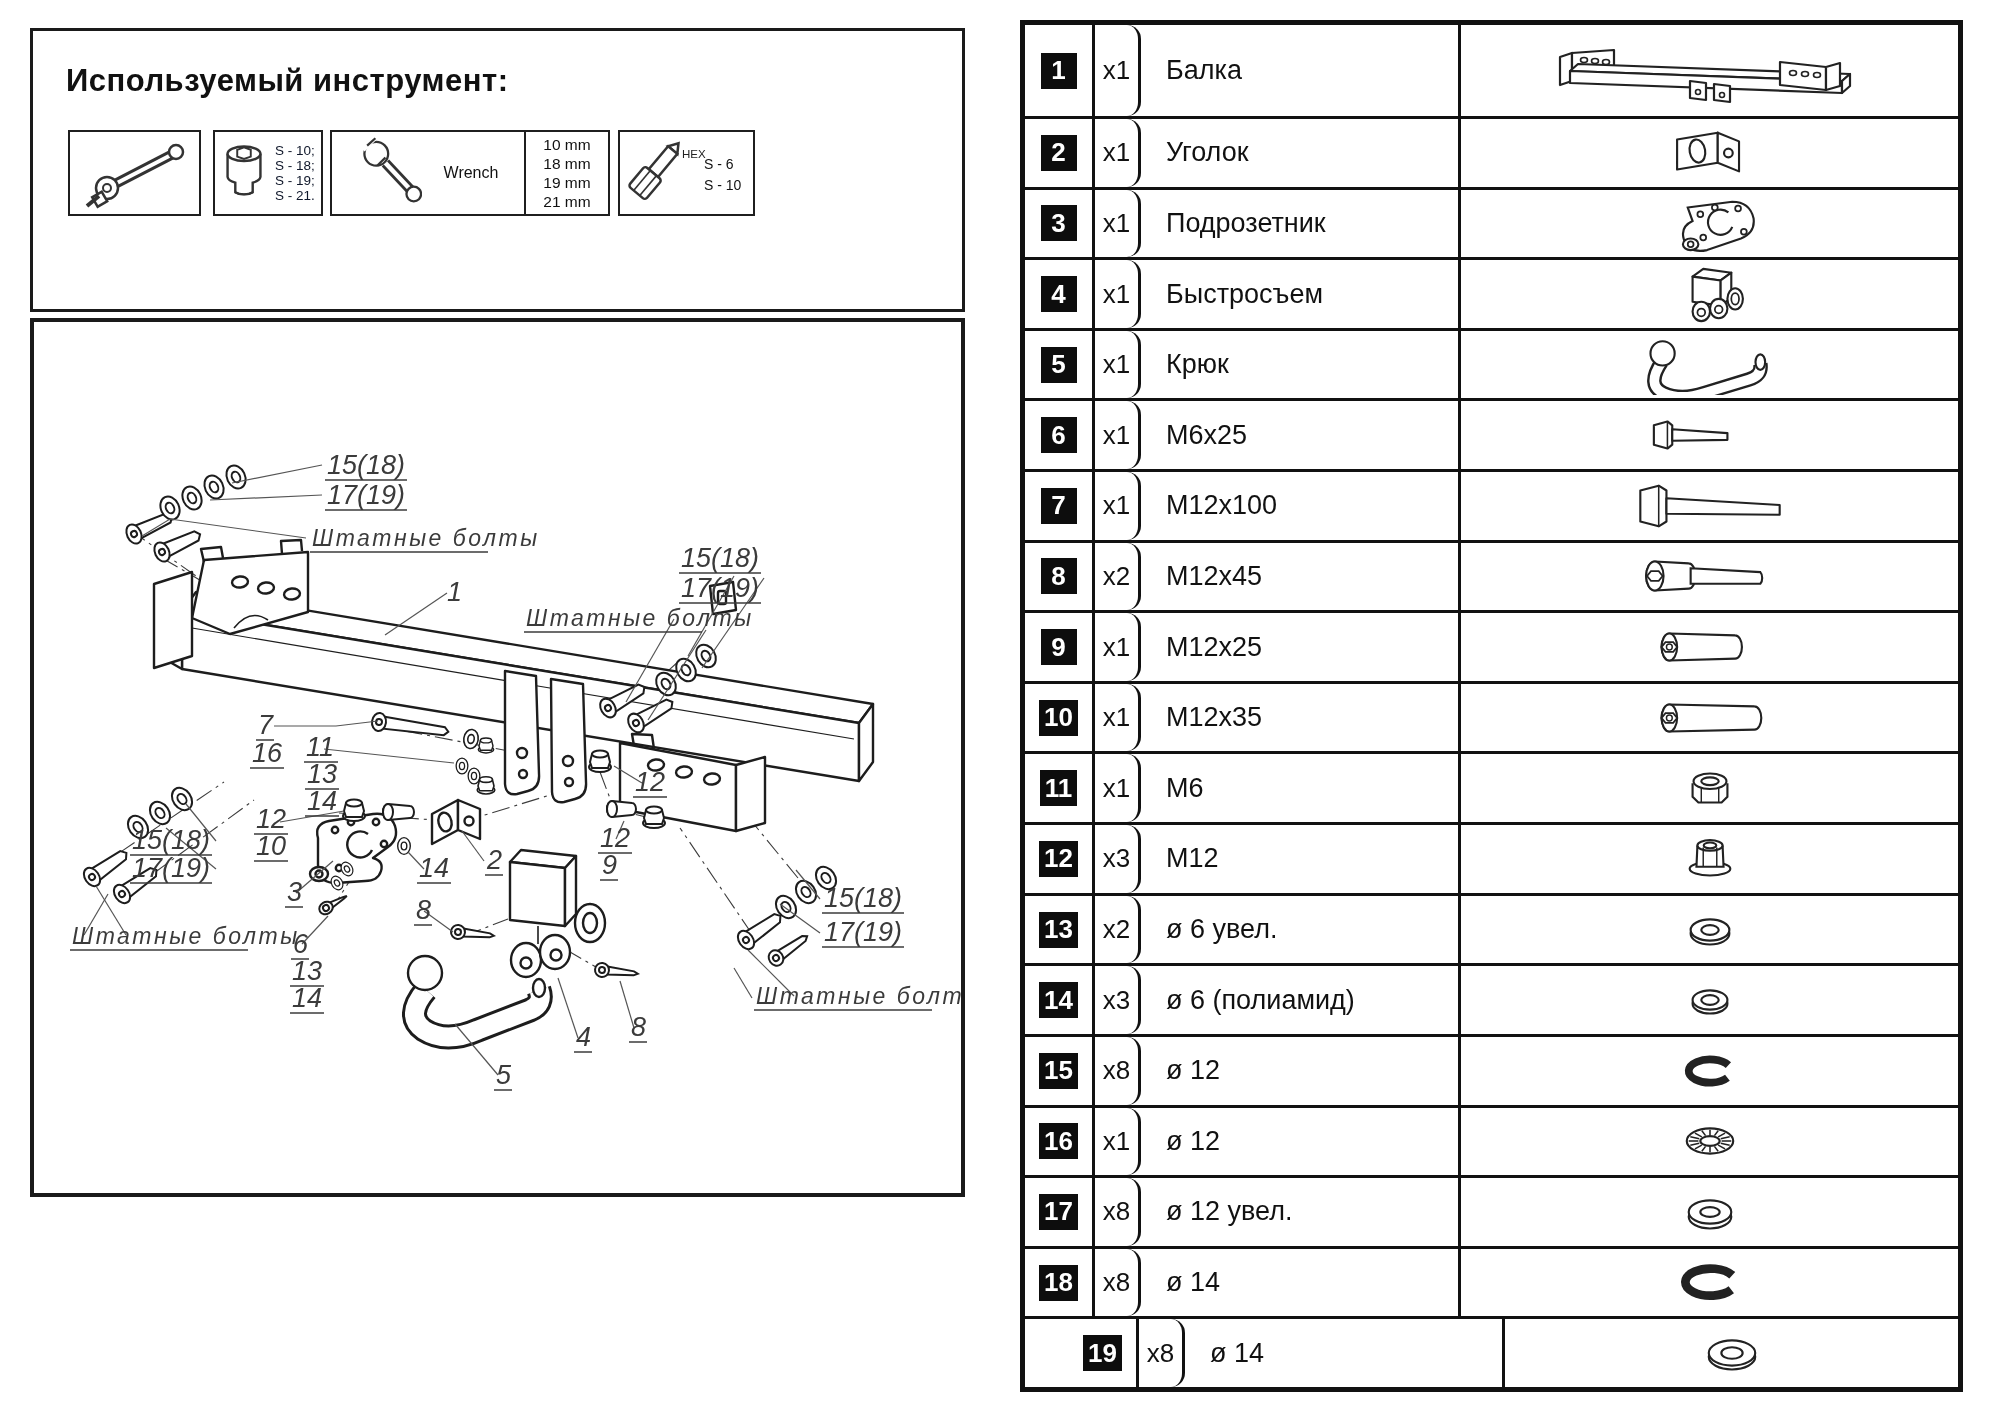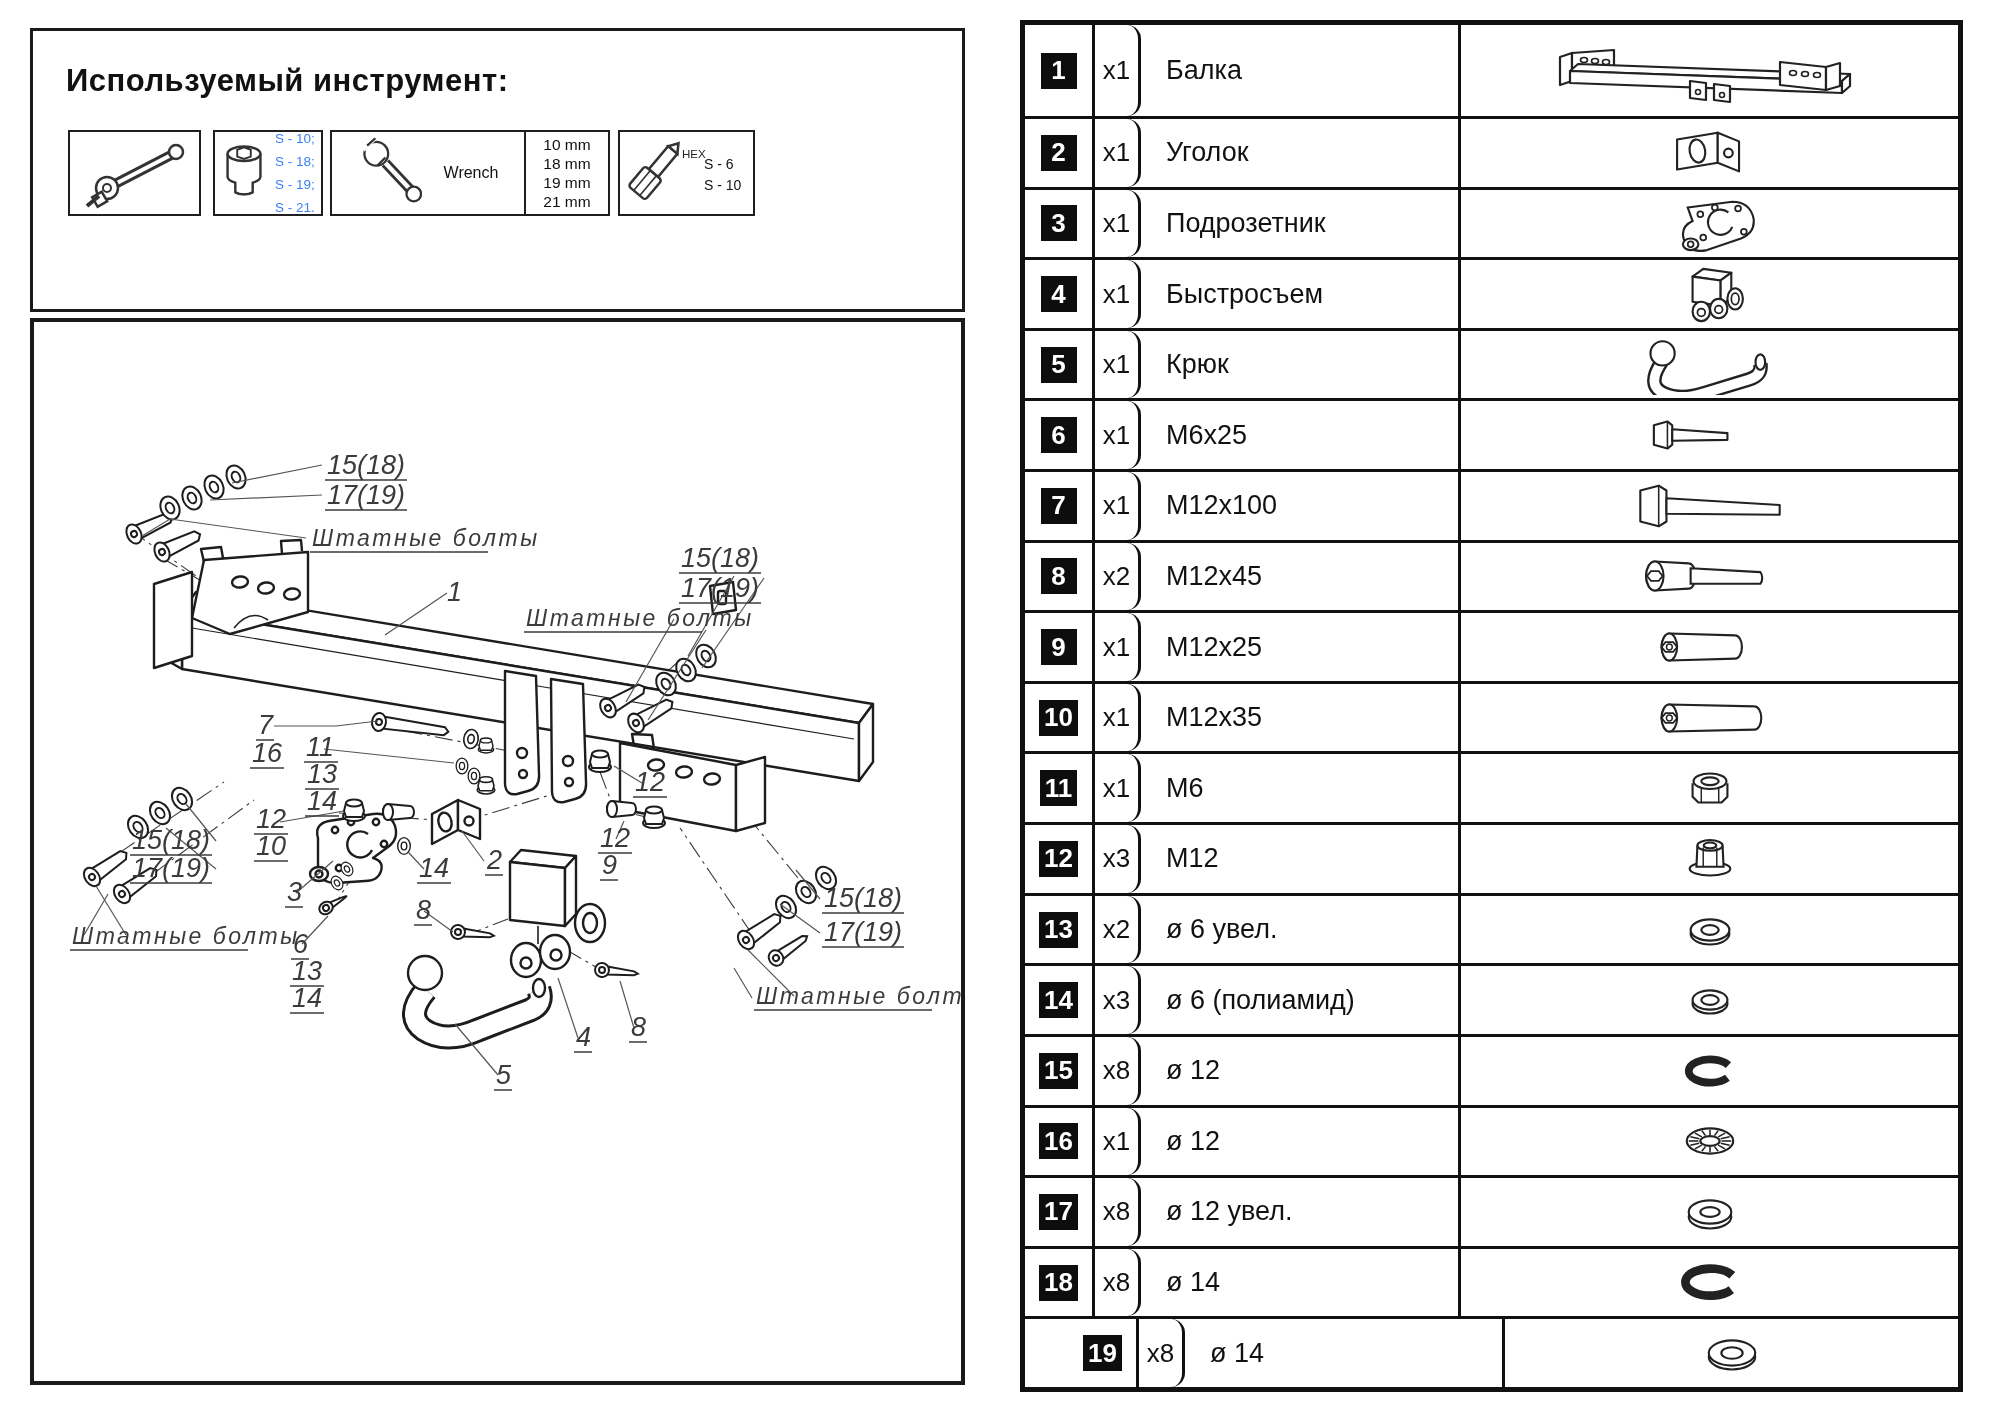--- a/index.html
+++ b/index.html
@@ -9,29 +9,29 @@
   }
   .box{position:absolute;background:#fff;box-sizing:border-box;}
   
   #tools-box{left:30px;top:28px;width:935px;height:284px;border:3px solid #1a1a1a;}
   #tools-title{position:absolute;left:33px;top:32px;font-size:31px;font-weight:bold;letter-spacing:.5px;}
   .tcell{position:absolute;top:99px;height:86px;border:2.5px solid #1f1f1f;box-sizing:border-box;background:#fff;display:flex;align-items:center;}
   #tool-ratchet{left:35px;width:133px;justify-content:center;}
   #tool-socket{left:180px;width:110px;}
   #tool-wrench{left:297px;width:280px;padding:0;}
   #tool-hex{left:585px;width:137px;position:absolute;}
-  .sizes{font-size:13.5px;line-height:23px;color:#3b82f6;}
+  .sizes{font-size:13.5px;line-height:15px;color:#0f172a;}
   #tool-socket .sizes{margin-left:2px;}
   .wrench-left{flex:1 1 auto;display:flex;align-items:center;justify-content:center;height:100%;}
   .wrench-label{font-size:16px;margin-left:22px;}
   .wrench-sizes{width:82px;height:100%;border-left:2.5px solid #1f1f1f;display:flex;align-items:center;justify-content:center;font-size:15.5px;line-height:19px;}
   .hex-label{position:absolute;left:62px;top:16px;font-size:11.5px;color:#222;}
   .hex-sizes{position:absolute;left:84px;top:22px;font-size:14px;line-height:21px;}
   
-  #diagram-box{left:30px;top:318px;width:935px;height:1067px;border:4px solid #1a1a1a;}
+  #diagram-box{left:30px;top:318px;width:935px;height:879px;border:4px solid #1a1a1a;}
   #dsvg text{font-family:"Liberation Sans",sans-serif;font-style:italic;fill:#3b3b3b;}
   
   #parts-table{left:1020px;top:20px;width:943px;height:1372px;border:5px solid #111;display:flex;flex-direction:column;}
   .trow{display:flex;flex:1 1 auto;border-bottom:3px solid #111;min-height:0;}
   .trow:last-child{border-bottom:none;padding-left:44px;}
   .trow.first{flex:0 0 91px;}
   .tc{border-right:3px solid #111;display:flex;align-items:center;justify-content:center;box-sizing:border-box;}
   .c-num{width:70px;}
   .c-qty{width:46px;font-size:26px;border-radius:14px;}
   .c-name{width:320px;justify-content:flex-start;padding-left:25px;font-size:27px;}

